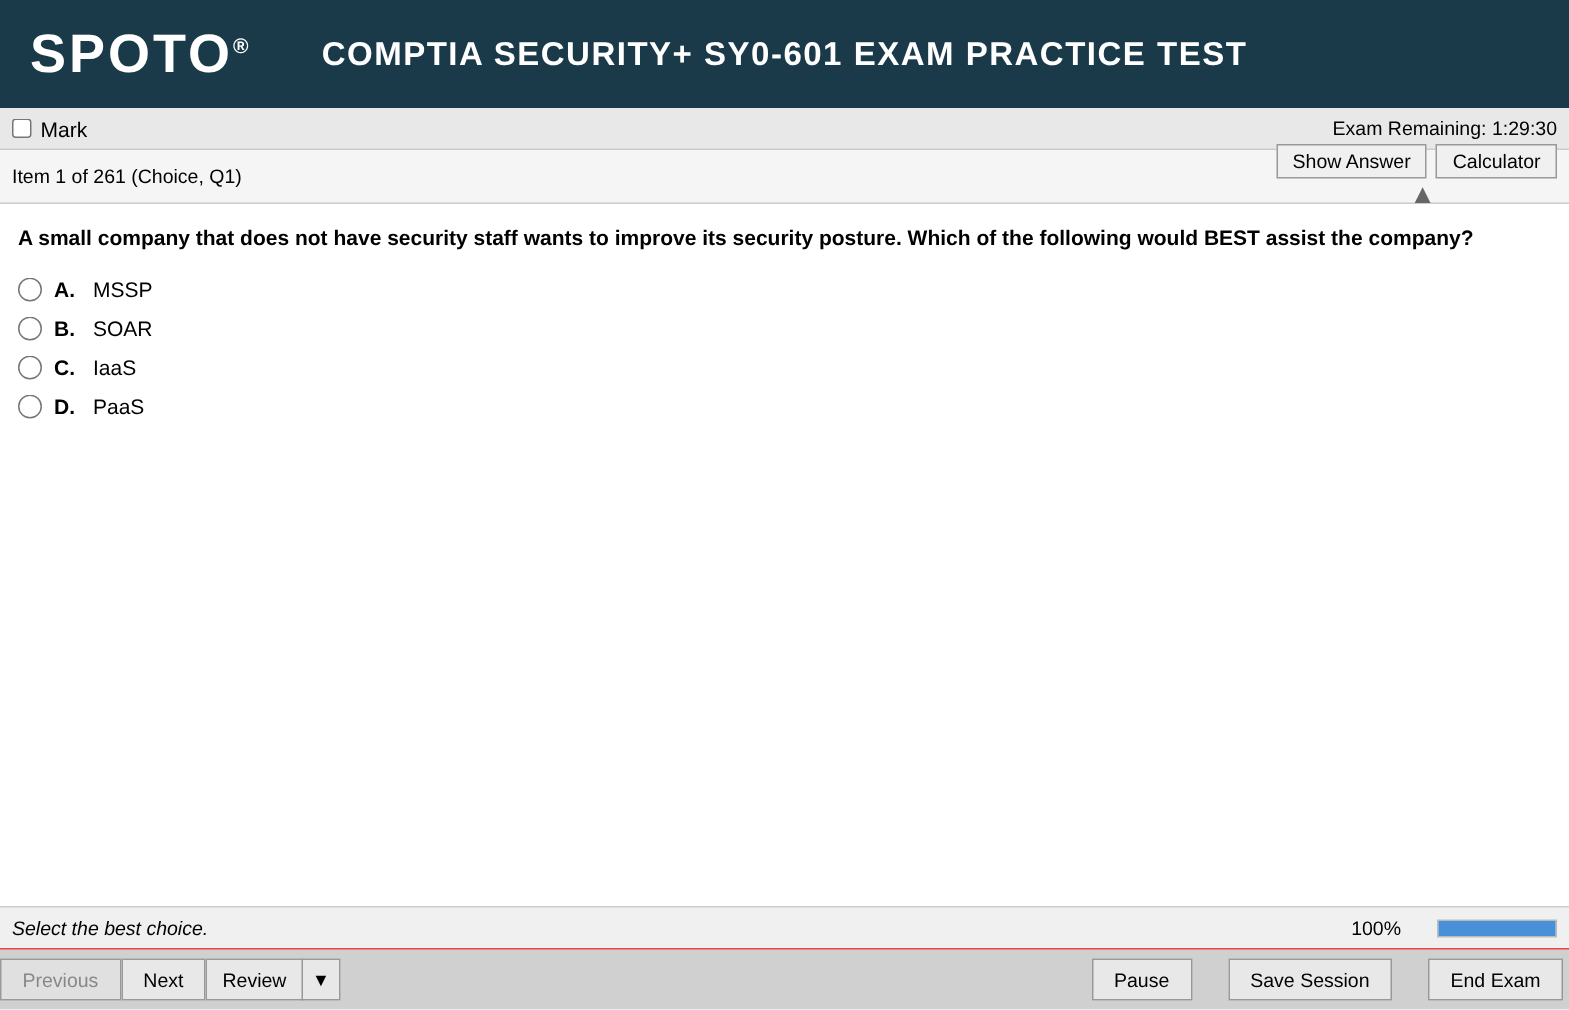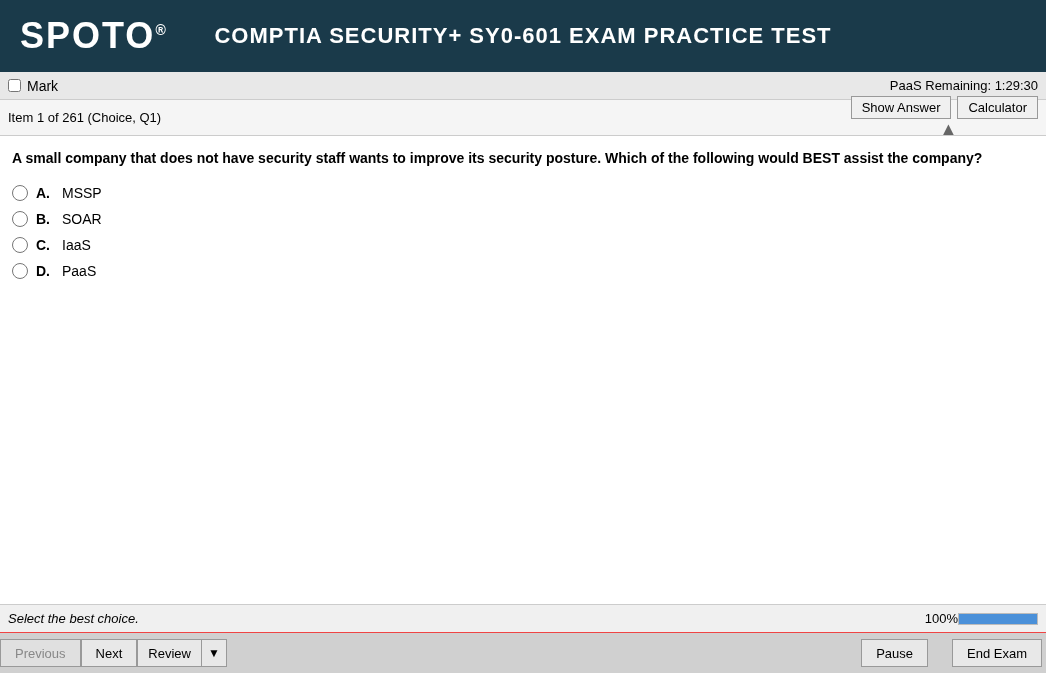--- a/index.html
+++ b/index.html
@@ -133,21 +133,21 @@
       height: 28px;
       flex-shrink: 0;
     }
     #status-bar .status-text {
       font-size: 13px;
       font-style: italic;
     }
     #status-bar .progress-area {
       display: flex;
       align-items: center;
-      gap: 0;
+      gap: 24px;
       font-size: 13px;
     }
     #status-bar .progress-bar-container {
       width: 80px;
       height: 12px;
       background: #ddd;
       border: 1px solid #bbb;
       position: relative;
     }
     #status-bar .progress-bar-fill {
@@ -226,21 +226,21 @@
   </div>
   <div class="title">COMPTIA SECURITY+ SY0-601 EXAM PRACTICE TEST</div>
 </div>
 
 <div id="mark-bar">
   <div class="mark-left">
     <input type="checkbox" style="">
     <span>Mark</span>
   </div>
   <div class="time-remaining">
-    <span>PaaS Remaining:</span>
+    <span>Exam Remaining:</span>
     <span>1:29:30</span>
   </div>
 </div>
 
 <div id="item-bar">
   <div class="item-info">Item 1 of 261 (Choice, Q1)</div>
   <div style="display:flex; align-items:center;flex-direction:column;">
     <div class="item-buttons">
       <button>Show Answer</button>
       <button>Calculator</button>
@@ -289,15 +289,16 @@
   <div class="left-buttons">
     <button disabled="">Previous</button>
     <button>Next</button>
     <div class="review-dropdown">
       <button class="review-main">Review</button>
       <div class="review-arrow">▼</div>
     </div>
   </div>
   <div class="right-buttons">
     <button>Pause</button>
+    <button>Save Session</button>
     <button class="end-exam-btn">End Exam</button>
   </div>
 </div>
 
 </body></html>

